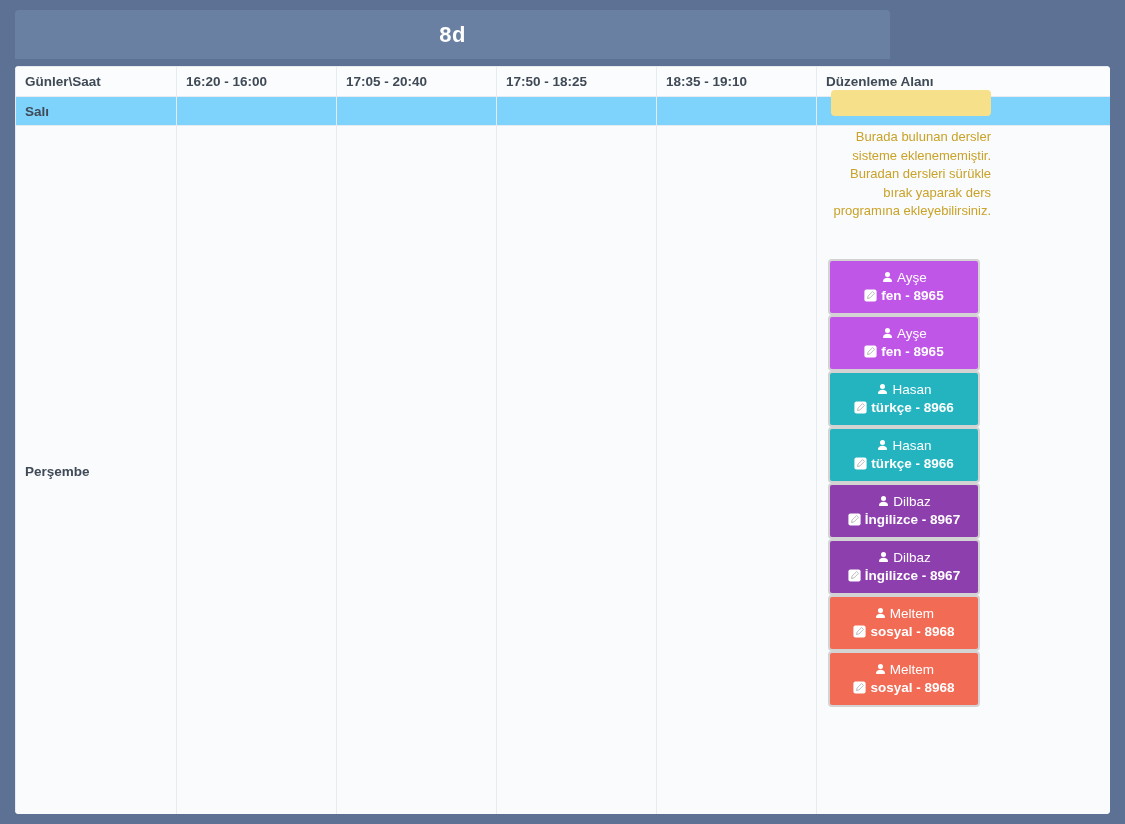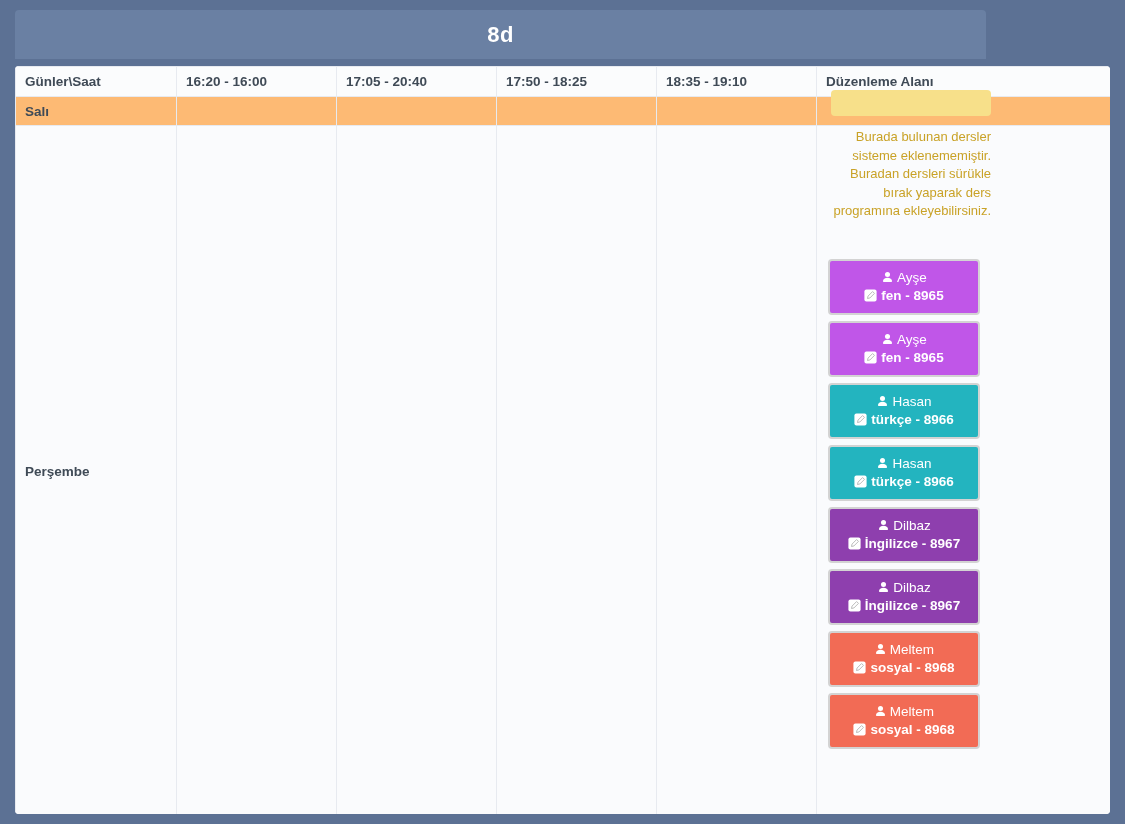--- a/index.html
+++ b/index.html
@@ -18,21 +18,21 @@
     width: 1125px;
     height: 824px;
     background: #5c7194;
   }
 
   
   .titlebar {
     position: absolute;
     left: 15px;
     top: 10px;
-    width: 971px;
+    width: 875px;
     height: 49px;
     background: #6a80a3;
     border-radius: 4px 4px 0 0;
     display: flex;
     align-items: center;
     justify-content: center;
   }
   .titlebar-text {
     color: #ffffff;
     font-size: 22px;
@@ -75,21 +75,21 @@
     border-bottom: 2px solid #dfe4ec;
     white-space: nowrap;
   }
 
   col.c-day  { width: 161px; }
   col.c-slot { width: 160px; }
   col.c-edit { width: 294px; }
 
   .row-sali td {
     height: 28px;
-    background: #fdba74;
+    background: #7dd3fc;
     padding: 5px 9px;
   }
   .row-persembe td {
     background: #fafbfd;
     padding: 0;
   }
 
   .day-label {
     color: #3f4a56;
     font-size: 13.5px;
@@ -136,21 +136,20 @@
     line-height: 18.6px;
     text-align: right;
   }
 
   
   .cards {
     margin: 38px 0 0 11px;
     width: 162px;
     display: flex;
     flex-direction: column;
-    gap: 6px;
   }
   .course-card {
     width: 152px;
     height: 56px;
     border-radius: 4px;
     border: 2px solid #d3d3d3;
     display: flex;
     flex-direction: column;
     align-items: center;
     justify-content: center;

